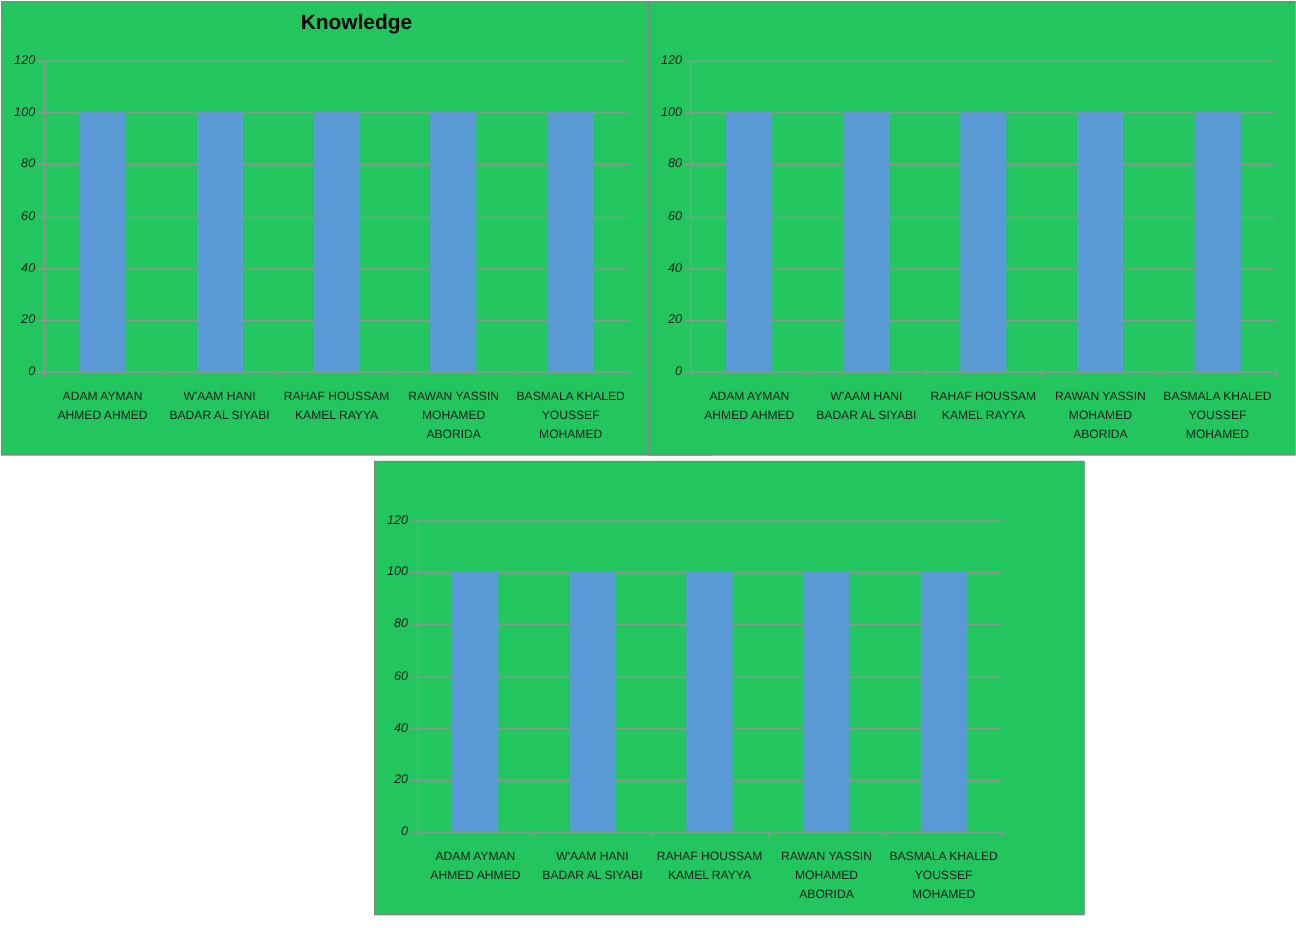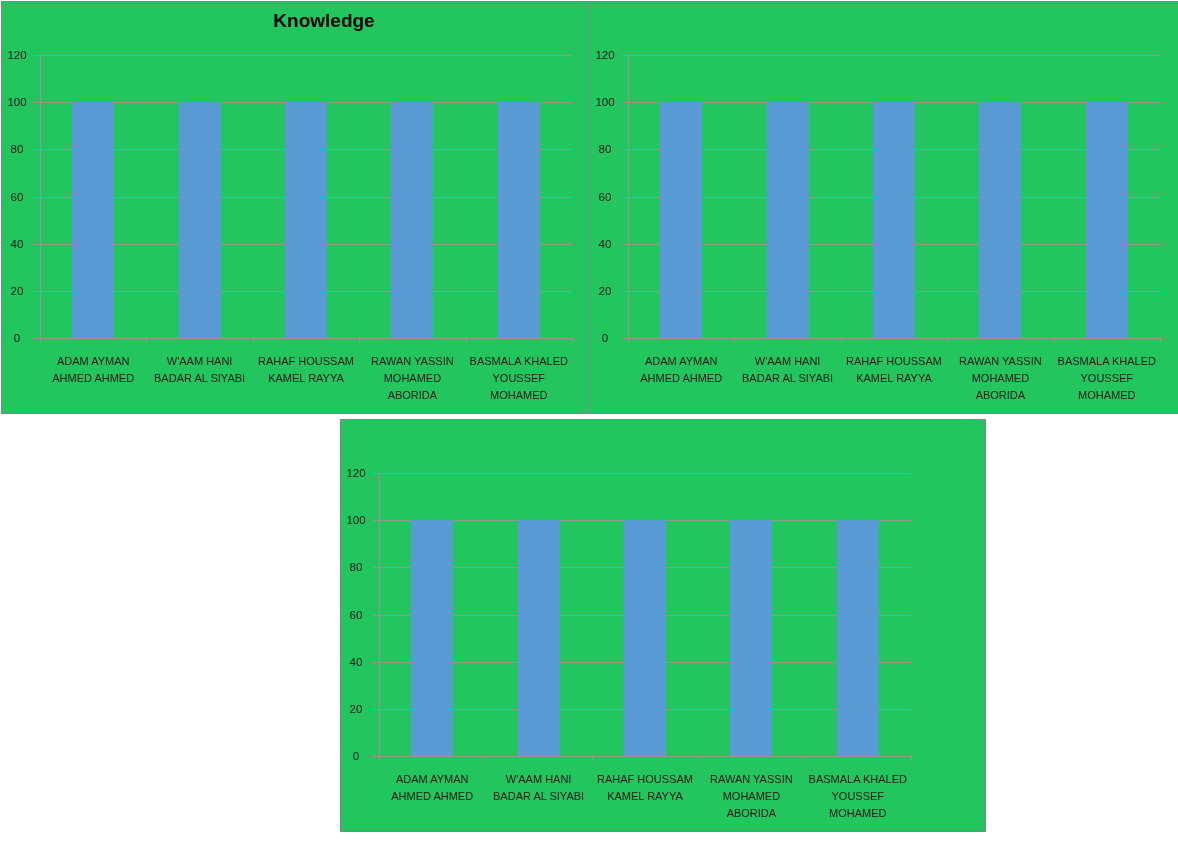--- a/index.html
+++ b/index.html
@@ -19,21 +19,21 @@
     font-size:19px;font-weight:bold;color:#000000;
   }
   .gridline{position:absolute;height:1px;}
   .yaxis-line{position:absolute;width:1px;}
   .xaxis-line{position:absolute;height:1px;}
   .ytick{position:absolute;height:1px;}
   .xtick{position:absolute;width:1px;}
   .bar{position:absolute;}
   .ylabel{
     position:absolute;font-size:11.5px;color:#1a1a1a;
-    text-align:center;height:14px;line-height:14px;
+    text-align:right;height:14px;line-height:14px;font-style:italic;
   }
   .cat{
     position:absolute;font-size:11px;line-height:17px;
     text-align:center;color:#1a1a1a;
   }
 </style>
 </head>
 <body>
 
 <section class="chart" style="left: 1px; top: 1px; border-color: rgb(132, 132, 132);">

